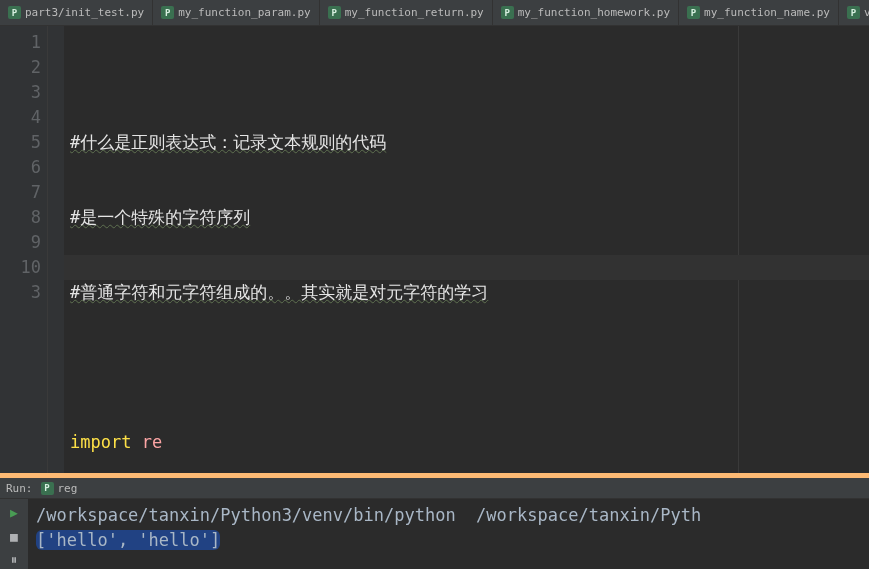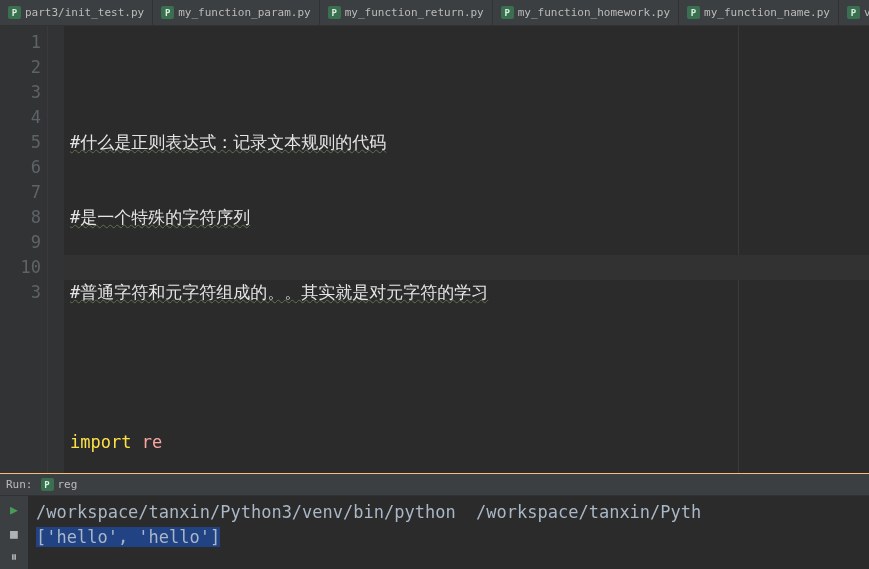--- a/index.html
+++ b/index.html
@@ -93,21 +93,21 @@
       right: 0;
       height: 25px;
       top: calc(4px + 9 * 25px);
       background: #323232;
       z-index: 0;
     }
     .code .line { position: relative; z-index: 1; }
     .run-panel {
       height: 96px;
       background: #2b2b2b;
-      border-top: 1px solid #fdba74;
+      border-top: 5px solid #fdba74;
       display: flex;
       flex-direction: column;
     }
     .run-header {
       height: 22px;
       background: #3c3f41;
       display: flex;
       align-items: center;
       padding: 0 6px;
       font-size: 11px;
@@ -156,20 +156,21 @@
       padding: 4px 8px;
       font-size: 17px;
       line-height: 25px;
       white-space: pre;
       color: #a9b7c6;
       overflow: hidden;
     }
     .console-sel {
       background: #214283;
       color: #a9b7c6;
+      border-radius: 6px;
     }
     .margin-stripe {
       position: absolute;
       left: 674px;
       top: 0;
       bottom: 0;
       width: 1px;
       background: #3a3a3a;
       z-index: 0;
     }

